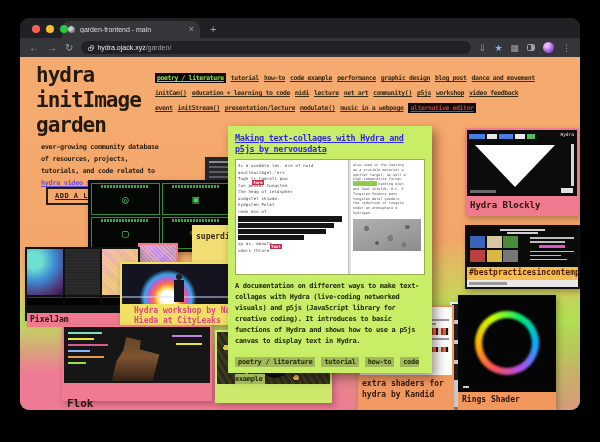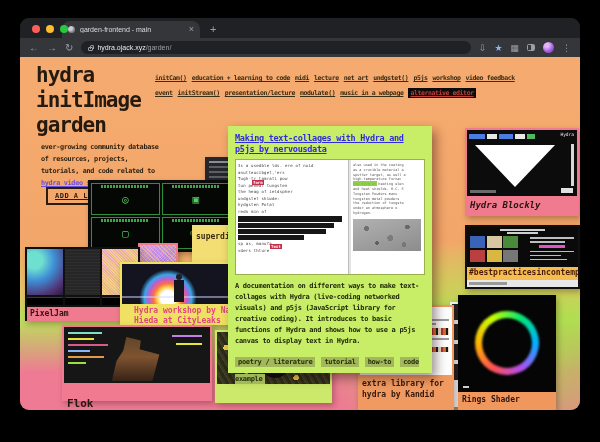--- a/index.html
+++ b/index.html
@@ -101,21 +101,21 @@
   .pixeljam { left:5px; top:190px; width:115px; height:74px; background:#101010; z-index:5; padding:2px; }
   .pixeljam .panels { display:flex; gap:2px; height:46px; }
   .pixeljam .p { flex:1; }
   .pixeljam .p1 { background:radial-gradient(circle at 20% 25%, #6fe0cf 0 18%, #3f8fd6 45%, #503070 80%, #241c3a); }
   .pixeljam .p2 { background:repeating-linear-gradient(0deg,#262626 0 2px,#2e2e30 2px 3px); }
   .pixeljam .p3 { background:
        repeating-linear-gradient(45deg, rgba(250,220,130,.7) 0 1px, transparent 1px 2px),
        linear-gradient(135deg,#eda0dc,#e8b980 55%,#cf9ae0); }
   .pixeljam .meta { height:8px; display:flex; gap:2px; margin-top:2px; }
   .pixeljam .meta div { flex:1; background:#000; border-top:1px solid #3a3a3a; }
-  .pixeljam .label { margin-top:2px; height:14px; background:#f07a8e; font-size:8px; padding:2px 3px; }
+  .pixeljam .label { margin-top:8px; height:14px; background:#f07a8e; font-size:8px; padding:2px 3px; }
 
   
   .workshop { left:100px; top:205px; width:210px; height:63px; background:#f0e163; z-index:6; padding:2px; }
   .workshop .img { height:40px; background:#141320; position:relative; overflow:hidden; }
   .workshop .arc { position:absolute; width:64px; height:64px; border-radius:50%;
      background:radial-gradient(circle, #ffffff 0 16%, #ffd34d 24%, #ff7043 32%, #c05ccc 42%, #3aa4e8 52%, rgba(10,10,25,0) 63%); }
   .workshop .arc.a1 { left:14px; top:2px; }
   .workshop .arc.a2 { right:-8px; top:0; }
   .workshop .floor { position:absolute; bottom:6px; left:0; width:100%; height:2px; background:#cfd8ff; opacity:.5; }
   .workshop .person { position:absolute; left:52px; bottom:2px; width:10px; height:22px; background:#15151d; }
@@ -184,21 +184,21 @@
   .blockly { left:445px; top:71px; width:114px; height:88px; background:#f07a8e; z-index:5; padding:2px; }
   .blockly .img { height:66px; background:#0c0c0c; position:relative; overflow:hidden; }
   .blockly .bar { position:absolute; top:2px; left:2px; right:2px; height:9px; display:flex; gap:2px; }
   .blockly .bar i { display:block; height:5px; margin-top:2px; }
   .blockly .logo { position:absolute; top:2px; right:3px; color:#e8e8e8; font-size:4.5px; }
   .blockly .tri { position:absolute; left:8px; top:15px; width:0; height:0;
      border-left:40px solid transparent; border-right:40px solid transparent; border-top:42px solid #fff; }
   .blockly .scroll { position:absolute; right:3px; top:14px; width:3px; height:42px; background:#d8d8d8; }
   .blockly .foot { position:absolute; left:3px; bottom:3px; width:26px; height:3px; background:#6a6a6a; }
   .blockly .btn { position:absolute; right:4px; bottom:3px; width:12px; height:5px; background:#e0e0e0; }
-  .blockly .label { margin-top:2px; font-size:9px; padding:2px 3px;font-style:italic; }
+  .blockly .label { margin-top:2px; font-size:9px; padding:2px 3px; }
 
   
   .bestp { left:445px; top:168px; width:115px; height:64px; background:#101010; z-index:5; padding:2px; }
   .bestp .img { height:40px; background:#0a0a0a; position:relative; }
   .bestp .ctext { position:absolute; top:2px; left:30%; width:40%; }
   .bestp .ctext i { display:block; height:1.5px; background:#cfcfcf; margin-bottom:1.5px; }
   .bestp .thumbs { position:absolute; left:3px; top:9px; width:52px; display:flex; flex-wrap:wrap; gap:1.5px; }
   .bestp .thumbs i { width:15px; height:12px; display:block; }
   .bestp .rtext { position:absolute; right:4px; top:10px; width:44px; }
   .bestp .rtext i { display:block; height:1.5px; background:#bdbdbd; margin-bottom:2.5px; }
@@ -278,21 +278,22 @@
 
     <div class="hero-title">
       <div>hydra</div>
       <div>initImage</div>
       <div>garden</div>
     </div>
     <div class="hero-desc"><span>ever-growing community database of resources, projects, tutorials, and code related to </span><a>hydra video synth</a></div>
     <button class="addlink">ADD A LINK</button>
 
     <div class="tagcloud" id="tagcloud">
-        <div class="tag-row"><span class="tag">initCam()</span><span class="tag">education + learning to code</span><span class="tag">midi</span><span class="tag">lecture</span><span class="tag">net art</span><span class="tag">undgstet()</span><span class="tag">p5js</span><span class="tag">workshop</span><span class="tag">video feedback</span></div>
+        <div class="tag-row"><span class="tag hl-green">poetry / literature</span><span class="tag">tutorial</span><span class="tag">how-to</span><span class="tag">code example</span><span class="tag">performance</span><span class="tag">graphic design</span><span class="tag">blog post</span><span class="tag">dance and movement</span></div>
+        <div class="tag-row"><span class="tag">initCam()</span><span class="tag">education + learning to code</span><span class="tag">midi</span><span class="tag">lecture</span><span class="tag">net art</span><span class="tag">community()</span><span class="tag">p5js</span><span class="tag">workshop</span><span class="tag">video feedback</span></div>
         <div class="tag-row"><span class="tag">event</span><span class="tag">initStream()</span><span class="tag">presentation/lecture</span><span class="tag">modulate()</span><span class="tag">music in a webpage</span><span class="tag hl-red">alternative editor</span></div>
       </div>
 
     <div class="card editor-sliver">
       <div class="ln s"></div>
         <div class="ln"></div>
       <div class="ln" style="width:80%"></div>
         <div class="ln" style="width:45%"></div>
     </div>
 
@@ -374,21 +375,21 @@
       <div class="img">
         <div class="blue"></div>
         <div class="tl d"></div>
         <div class="tl"></div>
         <div class="tl" style="width:85%"></div>
         <div class="glitch"></div>
         <div class="tl"></div>
         <div class="tl" style="width:60%"></div>
         <div class="glitch" style="height:5px"></div>
       </div>
-      <div class="wlabel label" style="white-space:normal">extra library for hydra by Kandid</div>
+      <div class="wlabel label" style="white-space:normal">extra shaders for hydra by Kandid</div>
     </div>
 
     <div class="card whitestrip">
       <div></div>
         <div></div>
         <div></div>
         <div></div>
     </div>
 
     <div class="card rings">

